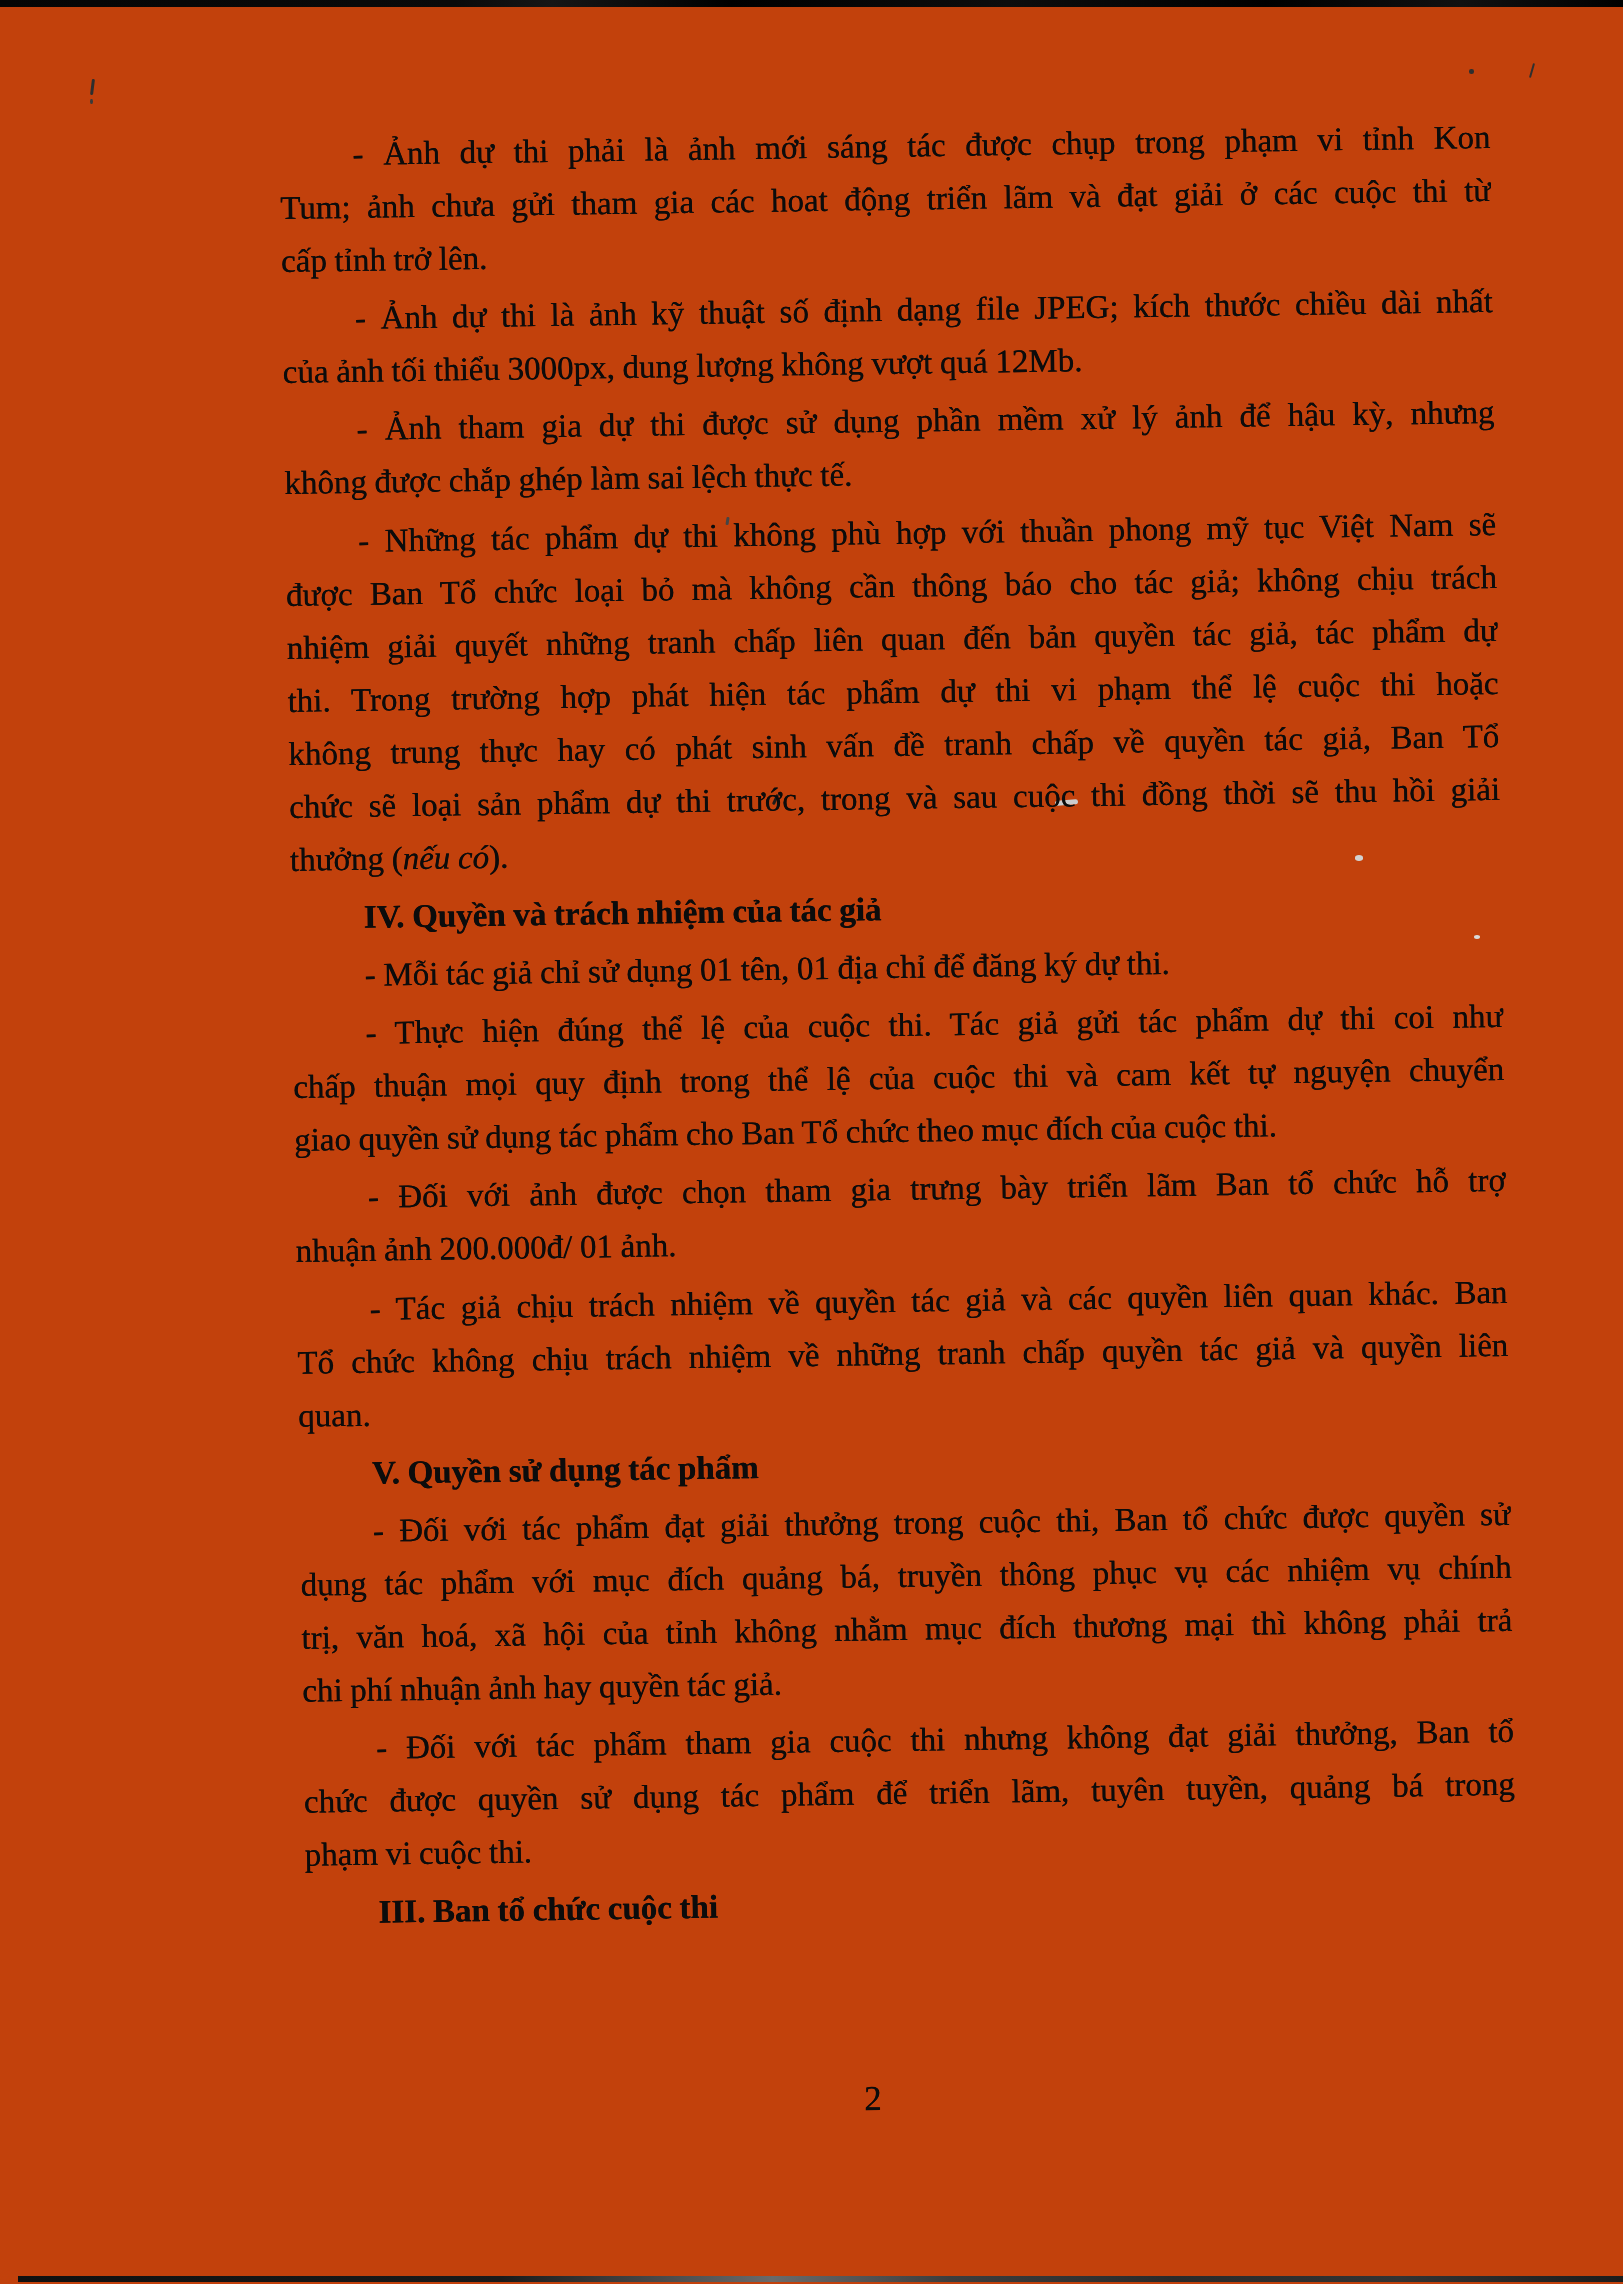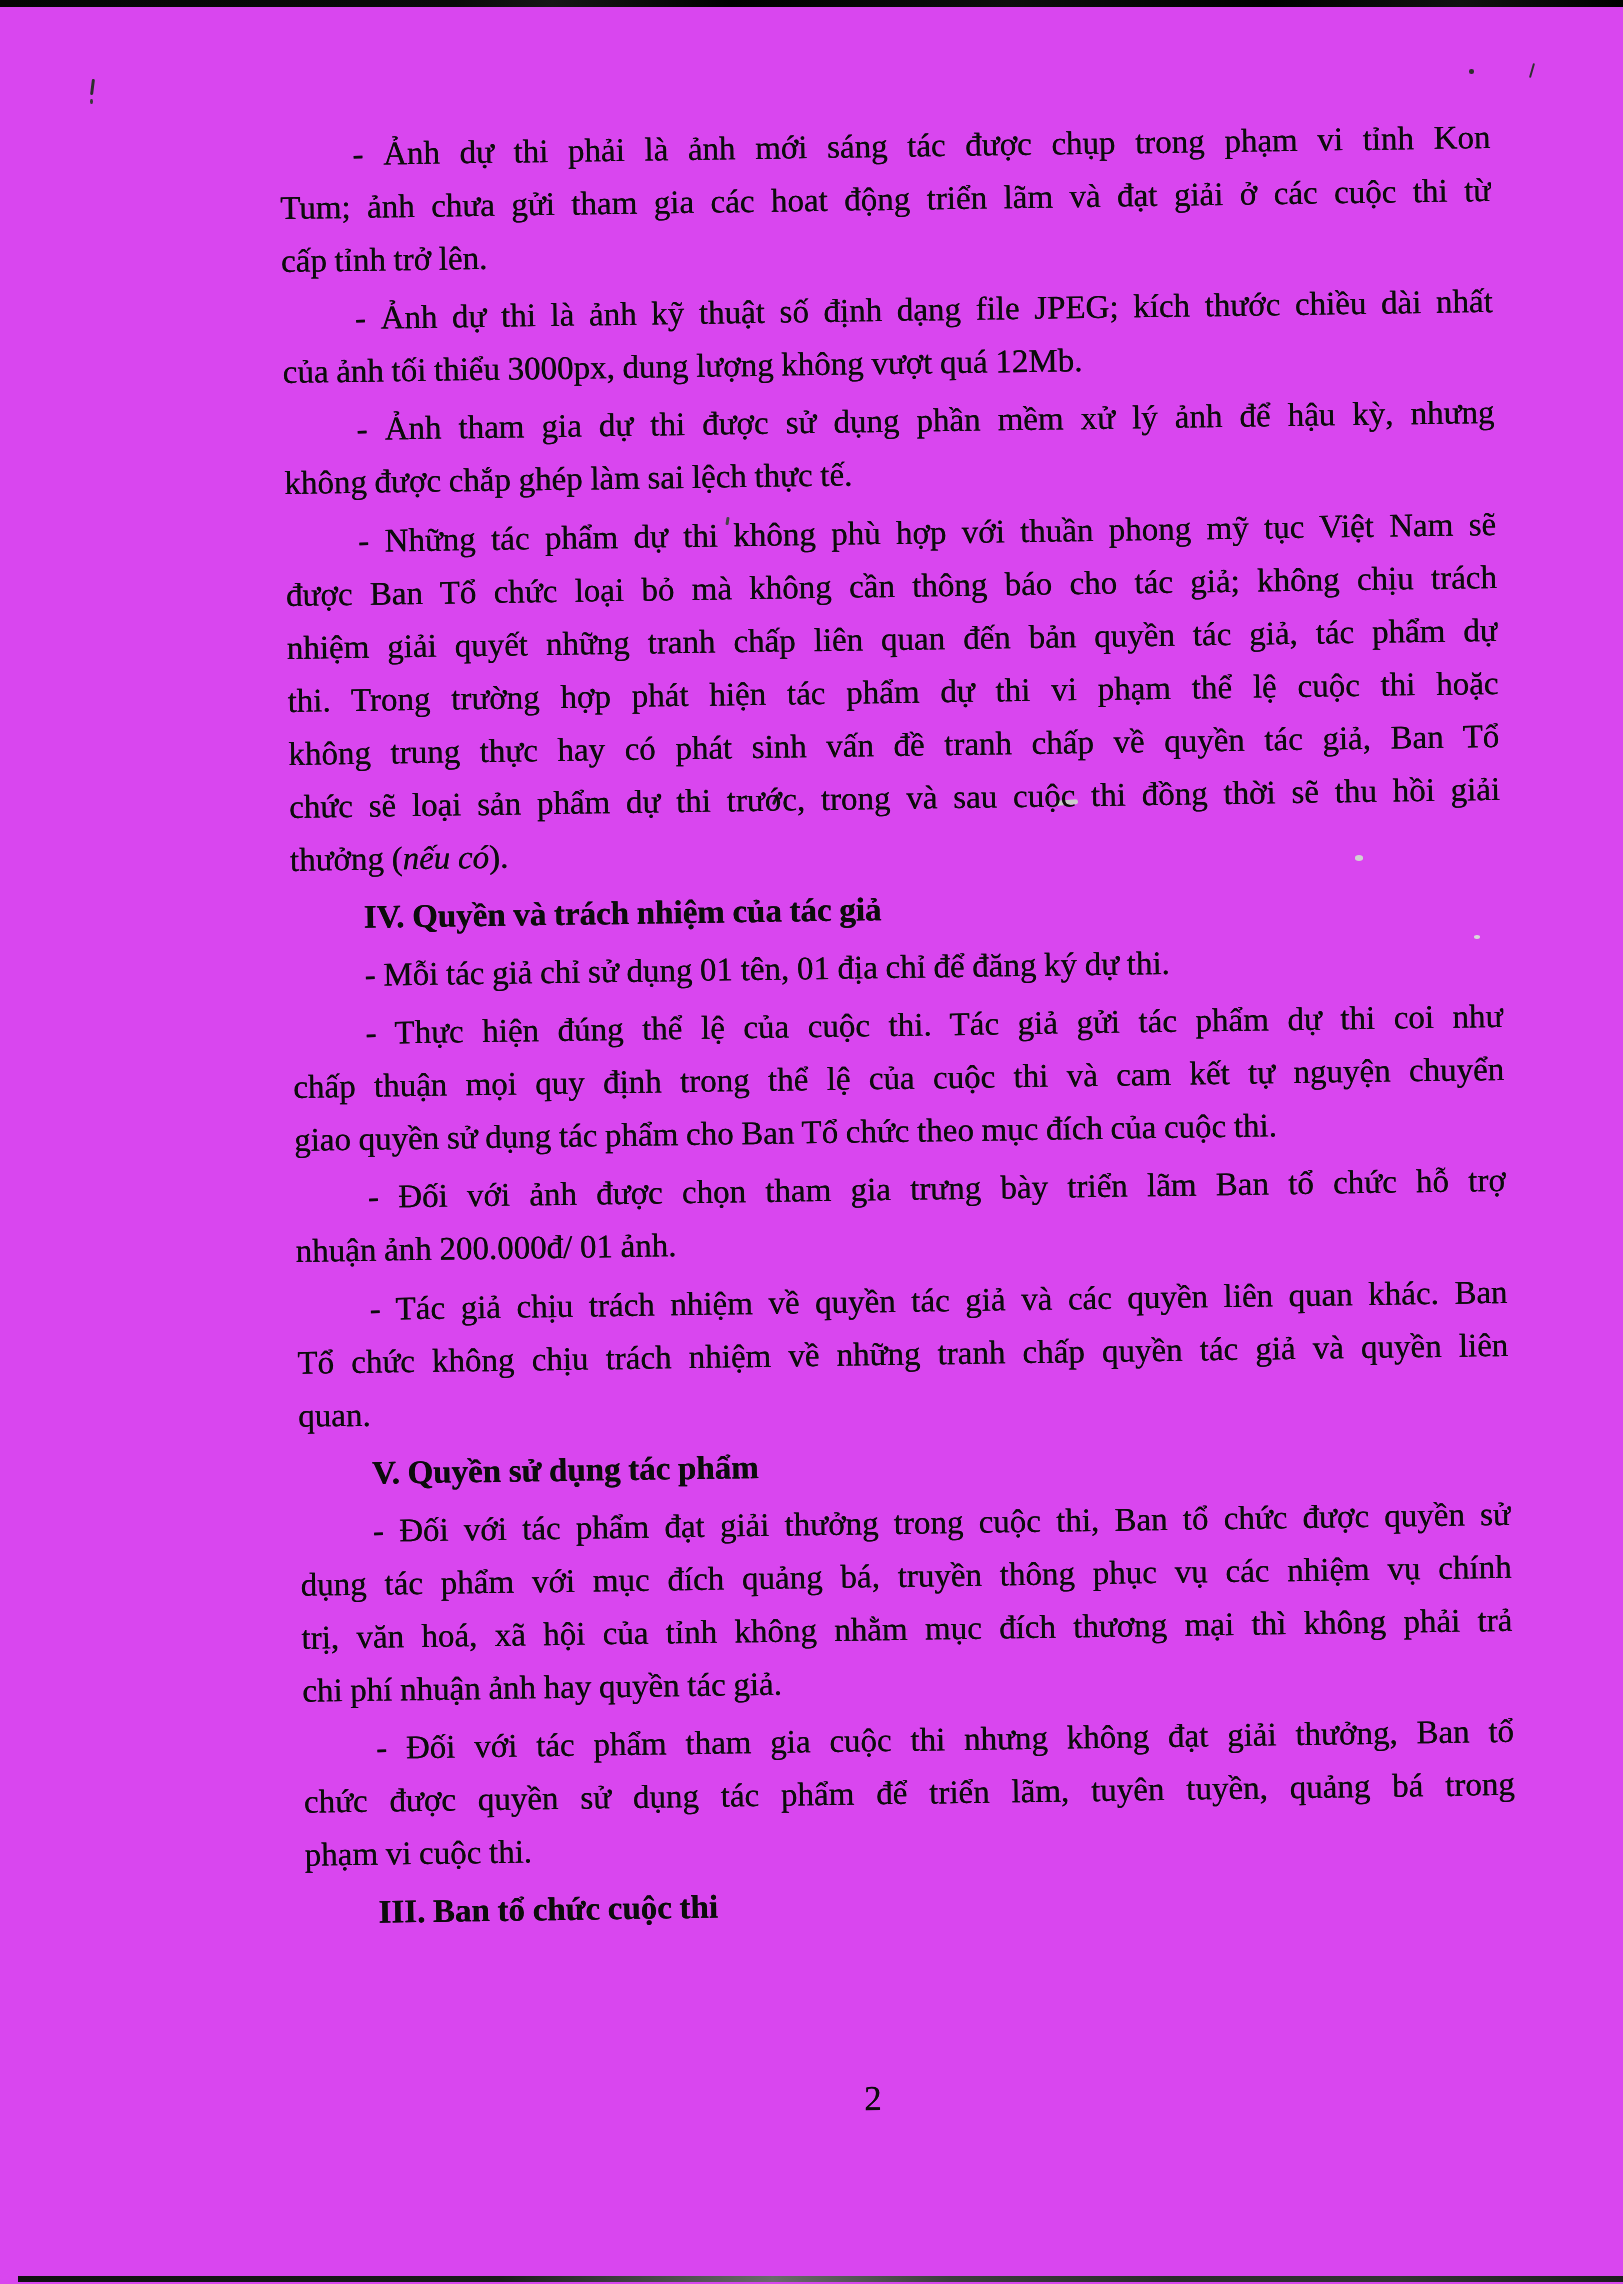--- a/index.html
+++ b/index.html
@@ -8,21 +8,21 @@
     width: 1624px;
     height: 2284px;
     background: #fdfdfb;
     overflow: hidden;
     font-family: "Liberation Serif", "DejaVu Serif", serif;
   }
   .page {
     position: relative;
     width: 1624px;
     height: 2284px;
-    background: #d946ef;
+    background: #c2410c;
   }
   .scan-bar-top {
     position: absolute;
     left: 0; top: 0;
     width: 1624px; height: 7.1px;
     background: linear-gradient(90deg, #050505 0%, #0a0a0a 28%, #161616 34%, #000 45%, #0d0d0d 62%, #000 78%, #111 90%, #000 100%);
   }
   .scan-bar-bottom {
     position: absolute;
     left: 18px; top: 2276px;

